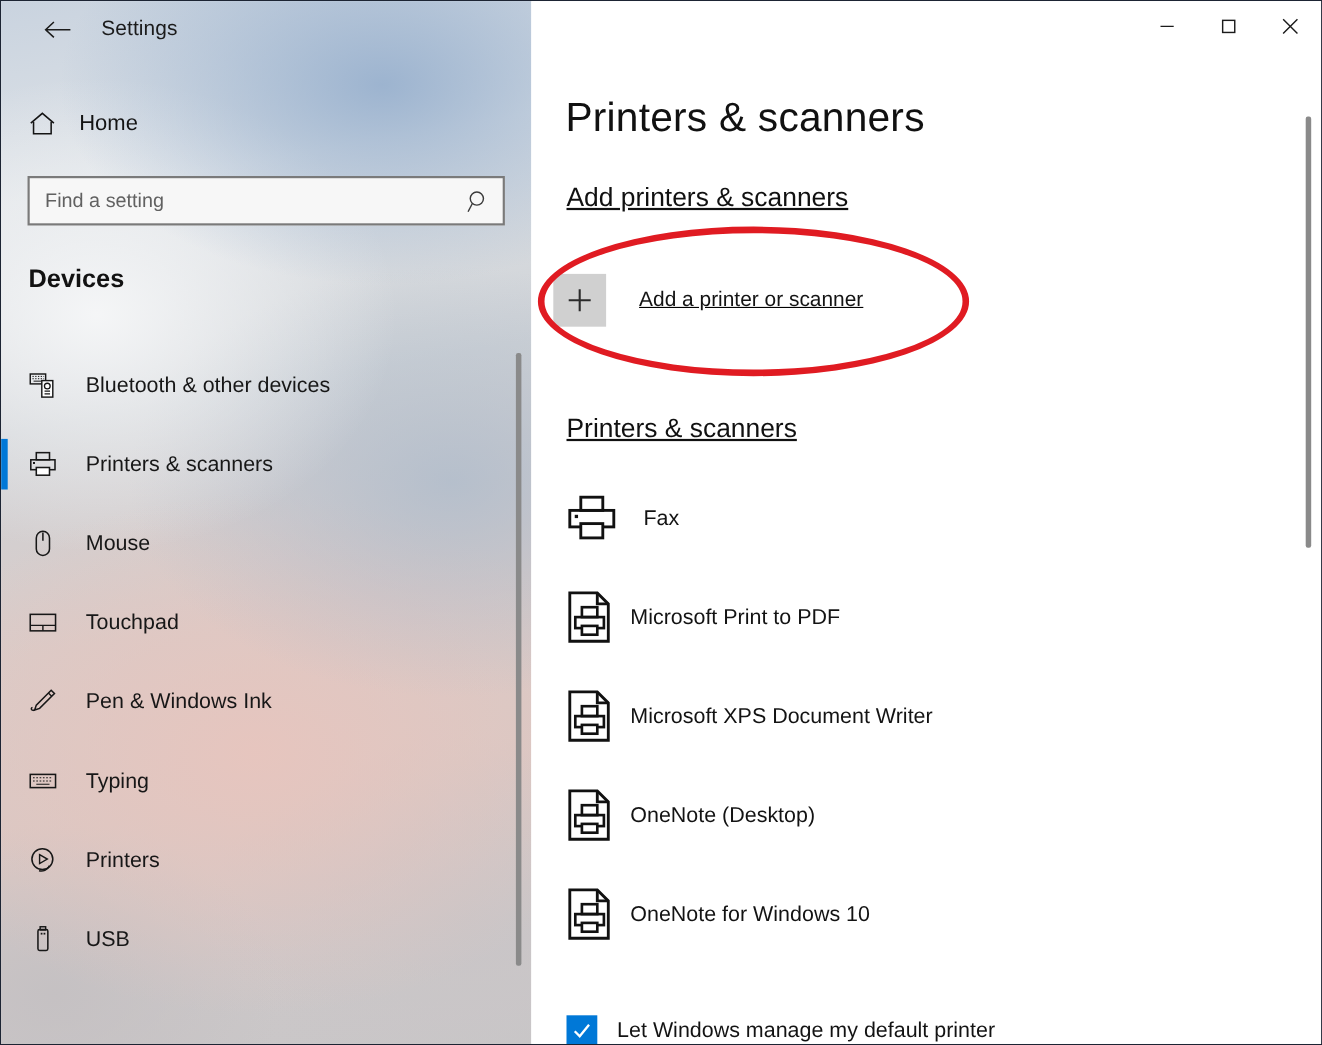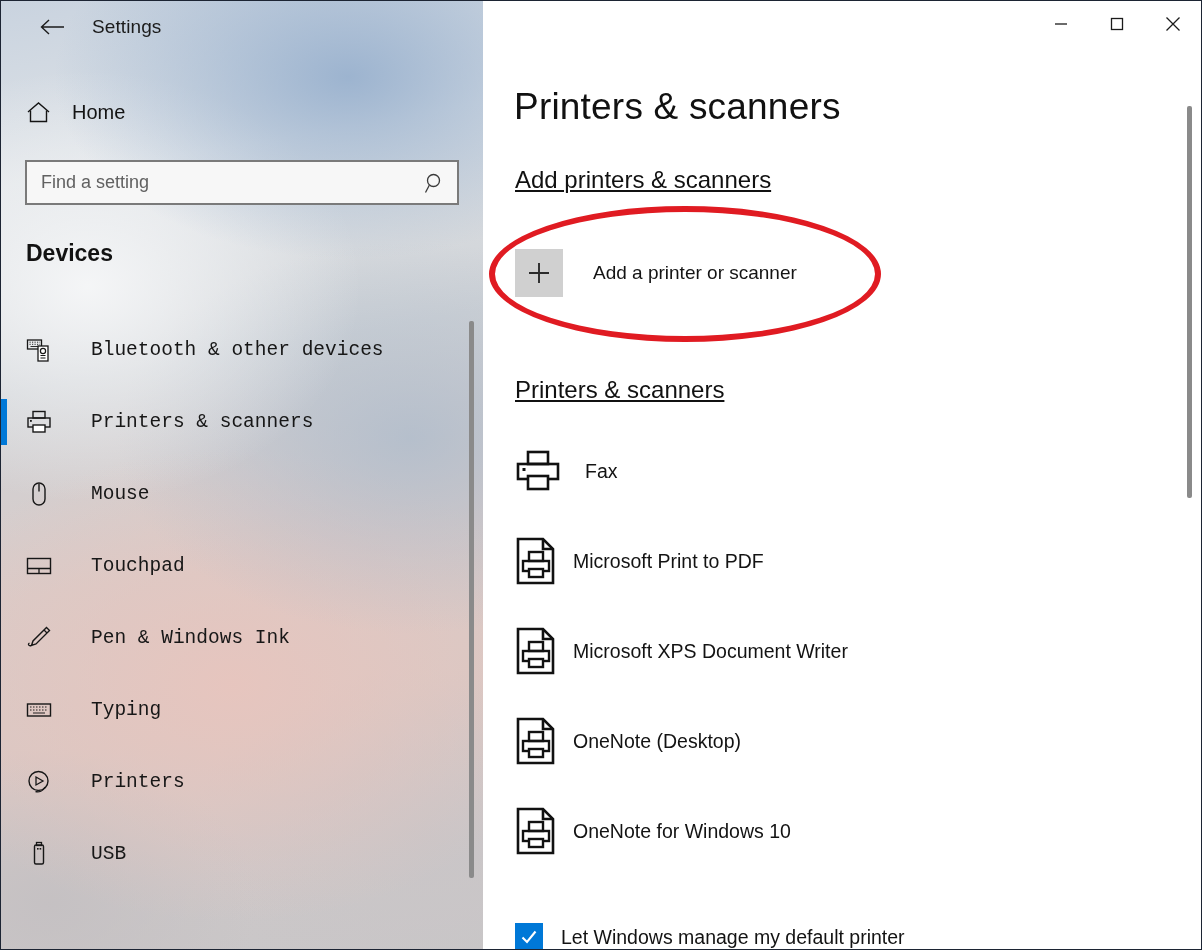--- a/index.html
+++ b/index.html
@@ -138,25 +138,24 @@
     background: #0078d7;
     display: none;
   }
   .nav-item.selected .sel-bar { display: block; }
   .nav-icon {
     width: 30px;
     display: flex; align-items: center; justify-content: flex-start;
     flex-shrink: 0;
   }
   .nav-label {
-    margin-left: 35px;
+    margin-left: 22px;
     font-size: 19.5px;
     color: #171717;
     white-space: nowrap;
-    font-family: Liberation Mono, monospace;
   }
 
   .sb-scrollbar {
     position: absolute;
     left: 468px;
     top: 320px;
     width: 5px;
     height: 557px;
     background: #8a8a8a;
     border-radius: 2px;
@@ -200,24 +199,25 @@
     font-size: 24px;
     font-weight: 400;
     color: #111111;
     text-decoration: underline;
   }
   .sub-heading.add { top: 165px; }
   .sub-heading.list { top: 375px; }
 
   .add-row {
     position: absolute;
-    left: 32px; top: 248px;
-    display: flex;
-    align-items: center;
-    cursor: pointer;
+    left: 20px; top: 248px;
+    display: flex;
+    align-items: center;
+    cursor: pointer;
+    text-decoration: underline;
   }
   .add-tile {
     width: 48px; height: 48px;
     background: #d0d0d0;
     display: flex; align-items: center; justify-content: center;
   }
   .add-label {
     margin-left: 30px;
     font-size: 19px;
     color: #141414;

